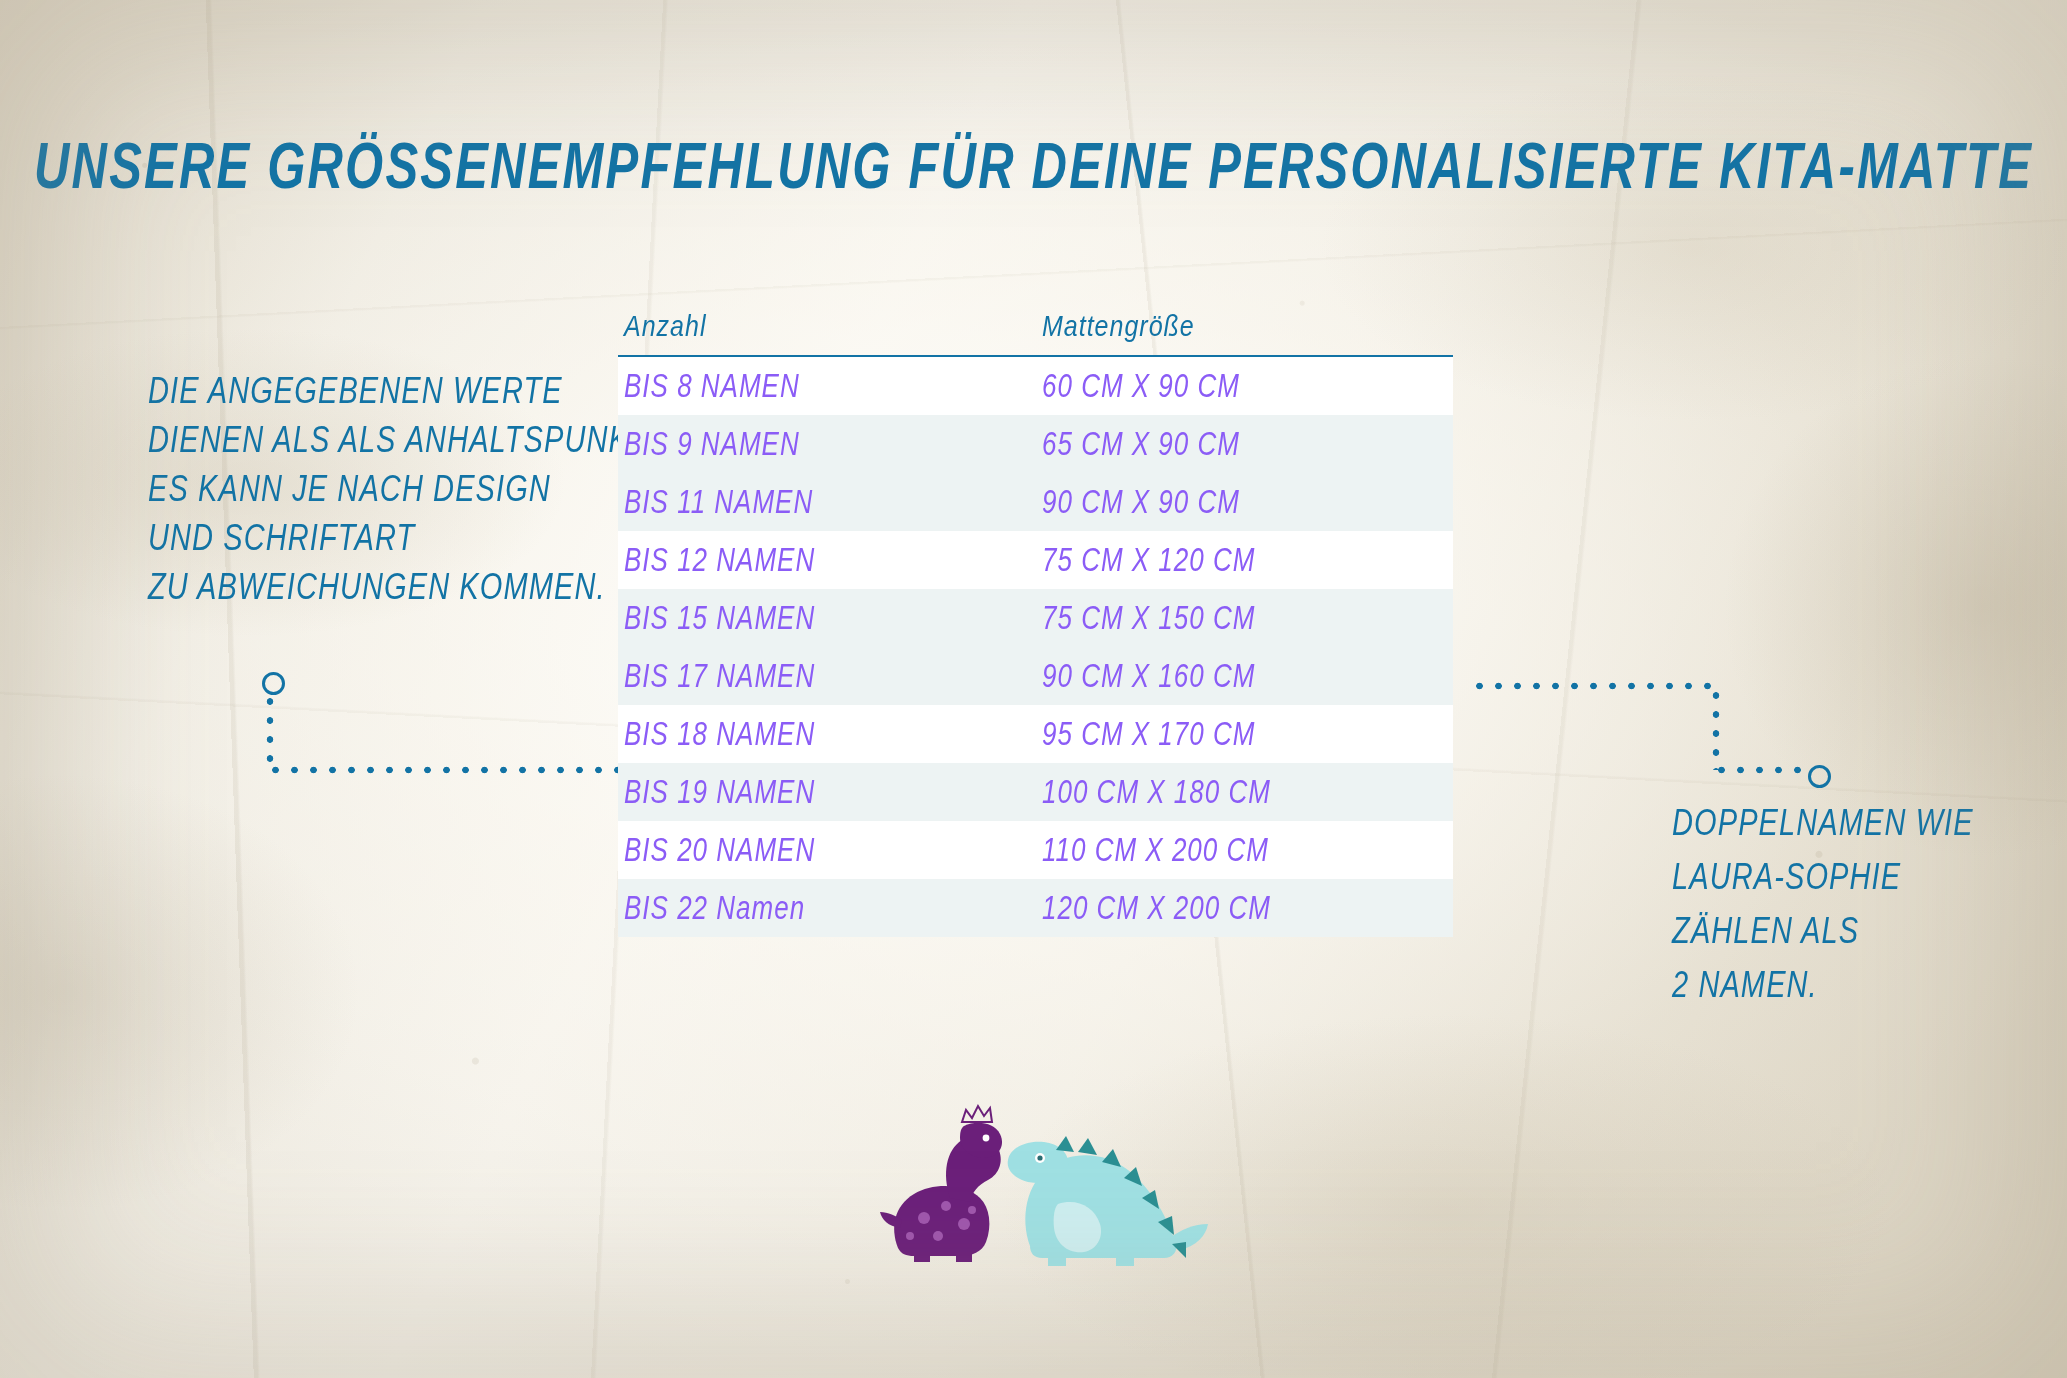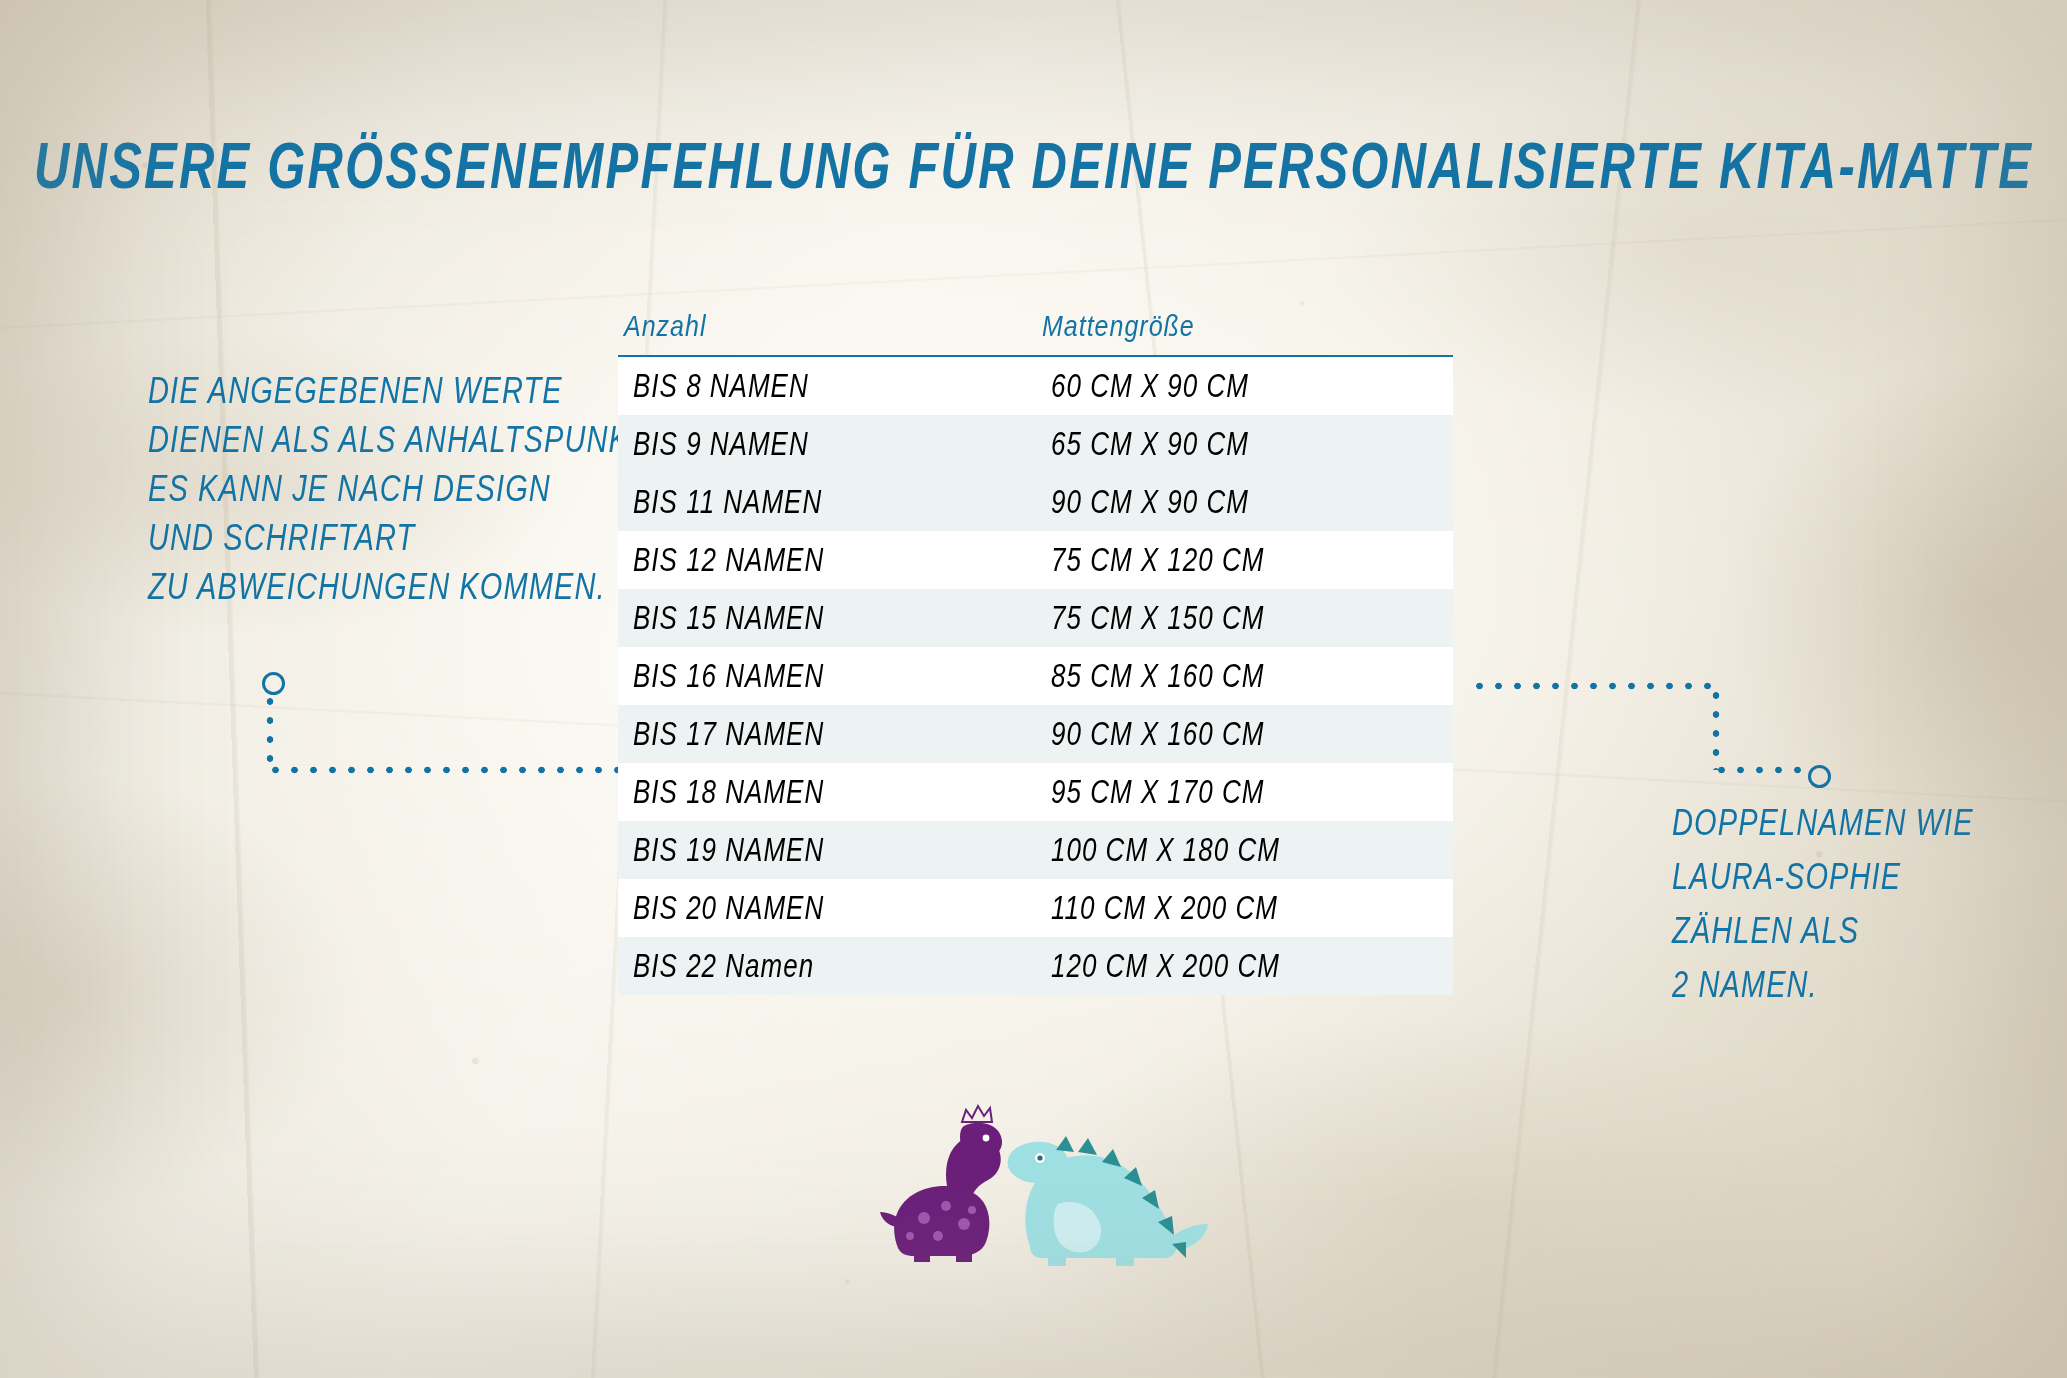--- a/index.html
+++ b/index.html
@@ -144,24 +144,24 @@
     text-align: left;
     font-weight: normal;
     color: #1273a5;
     font-size: 25px;
     letter-spacing: 1px;
     padding: 4px 0 14px 6px;
     border-bottom: 2.5px solid #1273a5;
     transform: scaleY(1.2);
   }
   table.size-table td {
-    color: #000000;
+    color: #8b5cf6;
     font-size: 26px;
     letter-spacing: 1px;
-    padding: 13px 0 13px 15px;
+    padding: 13px 0 13px 6px;
     height: 32px;
     white-space: nowrap;
   }
   table.size-table td .cell {
     display: inline-block;
     transform: scaleY(1.26);
     transform-origin: left center;
   }
   table.size-table tr.odd td {
     background: #ffffff;
@@ -264,24 +264,20 @@
           <td><span class="cell">90 CM X 90 CM</span></td>
         </tr>
         <tr class="odd">
           <td><span class="cell">BIS 12 NAMEN</span></td>
           <td><span class="cell">75 CM X 120 CM</span></td>
         </tr>
         <tr class="even">
           <td><span class="cell">BIS 15 NAMEN</span></td>
           <td><span class="cell">75 CM X 150 CM</span></td>
         </tr>
-        <tr class="odd">
-          <td><span class="cell">BIS 16 NAMEN</span></td>
-          <td><span class="cell">85 CM X 160 CM</span></td>
-        </tr>
         <tr class="even">
           <td><span class="cell">BIS 17 NAMEN</span></td>
           <td><span class="cell">90 CM X 160 CM</span></td>
         </tr>
         <tr class="odd">
           <td><span class="cell">BIS 18 NAMEN</span></td>
           <td><span class="cell">95 CM X 170 CM</span></td>
         </tr>
         <tr class="even">
           <td><span class="cell">BIS 19 NAMEN</span></td>

